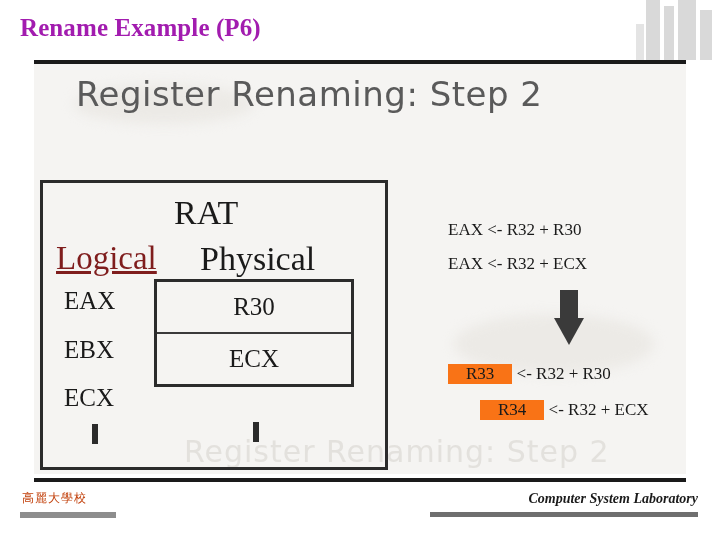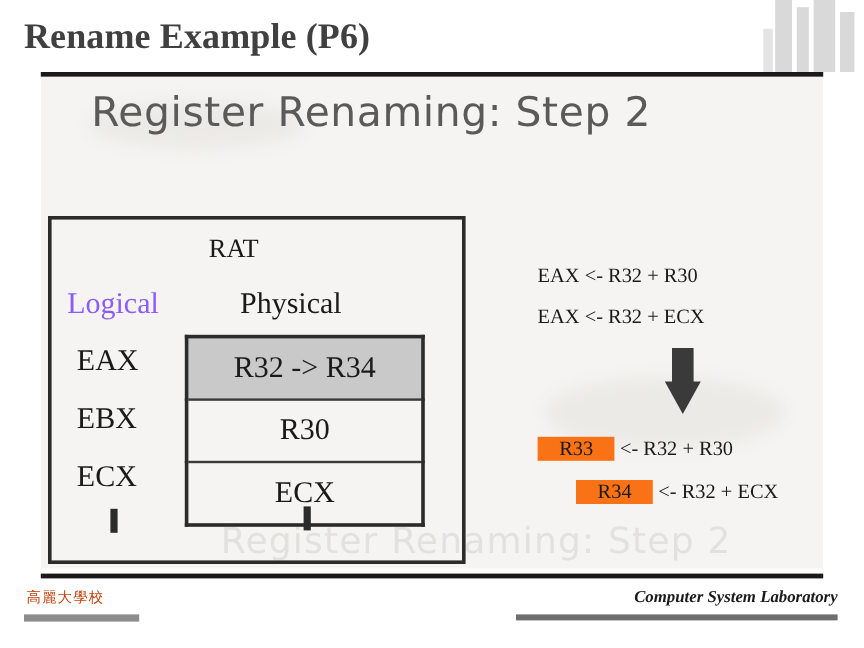--- a/index.html
+++ b/index.html
@@ -14,23 +14,23 @@
     overflow: hidden;
     position: relative;
   }
 
   
   .slide-title {
     position: absolute;
     left: 20px;
     top: 14px;
     font-family: "Liberation Serif", serif;
-    font-size: 30px;
+    font-size: 25px;
     font-weight: bold;
-    color: #404040;
+    color: #a21caf;
     letter-spacing: 0.1px;
   }
 
   
   .corner-art {
     position: absolute;
     right: 0;
     top: 0;
     width: 84px;
     height: 62px;
@@ -107,35 +107,36 @@
     top: 116px;
     width: 342px;
     height: 284px;
     border: 3px solid #2b2b2b;
     background: transparent;
   }
   .rat-title {
     position: absolute;
     left: 140px;
     top: 130px;
-    font-size: 22px;
+    font-size: 34px;
     color: #1a1a1a;
   }
   .col-logical {
     position: absolute;
     left: 22px;
     top: 176px;
-    font-size: 25px;
-    color: #8b5cf6;
+    font-size: 33px;
+    color: #7f1d1d;
+    text-decoration: underline;
   }
   .col-physical {
     position: absolute;
     left: 166px;
     top: 176px;
-    font-size: 25px;
+    font-size: 34px;
     color: #1a1a1a;
   }
 
   
   .lg {
     position: absolute;
     left: 30px;
     font-size: 25px;
     color: #1a1a1a;
   }
@@ -284,23 +285,20 @@
   <div class="rat-title">RAT</div>
   <div class="col-logical">Logical</div>
   <div class="col-physical">Physical</div>
 
   <div class="lg lg-0">EAX</div>
   <div class="lg lg-1">EBX</div>
   <div class="lg lg-2">ECX</div>
 
   <table class="phys-table">
     <tbody>
-        <tr>
-      <td class="hl">R32 -&gt; R34</td>
-    </tr>
     <tr>
       <td>R30</td>
     </tr>
     <tr>
       <td>ECX</td>
     </tr>
   </tbody>
     </table>
 
   <div class="tick tick-a"></div>

